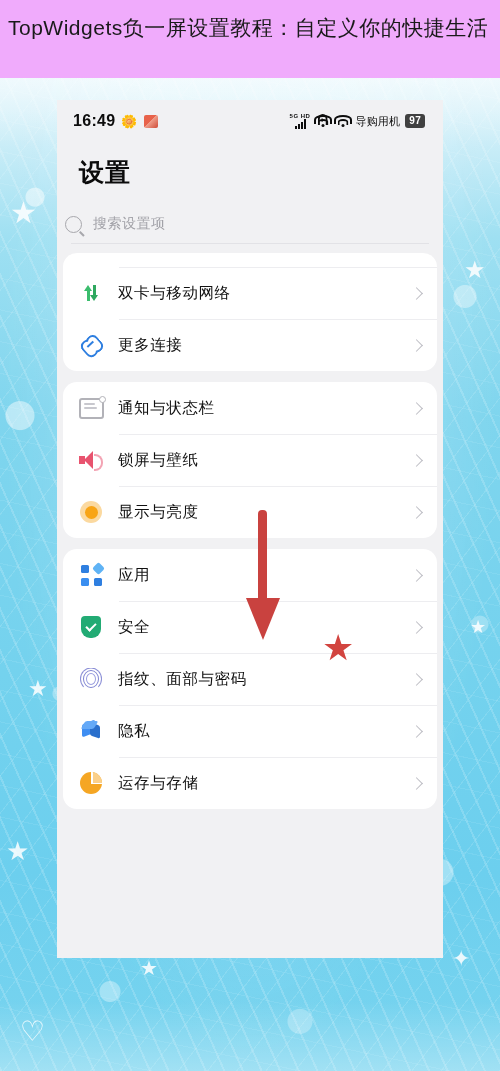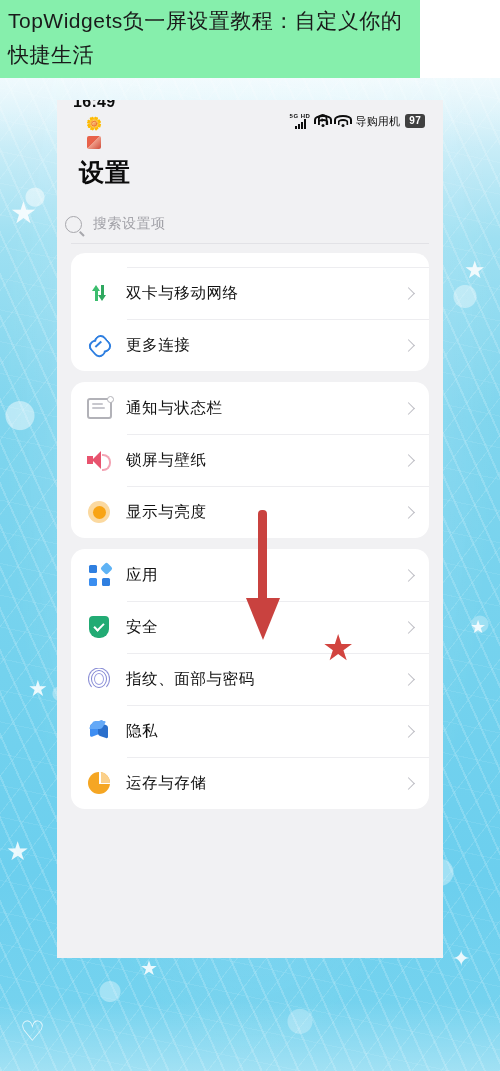--- a/index.html
+++ b/index.html
@@ -5,22 +5,22 @@
   html,body{margin:0;padding:0;}
   body{
     width:500px;height:1071px;overflow:hidden;
     font-family:"Liberation Sans","DejaVu Sans",sans-serif;
     background:#ffffff;position:relative;
   }
   #root{position:absolute;inset:0;}
 
   
   .title-bar{
-    position:absolute;left:0;top:0;width:420px;height:84px;
-    background:#86efac;box-sizing:border-box;padding:4px 8px 0 8px;
+    position:absolute;left:0;top:0;width:500px;height:84px;
+    background:#f0abfc;box-sizing:border-box;padding:11px 8px 0 8px;
   }
   .title-text{
     font-size:21px;line-height:34px;color:#1a1a1a;letter-spacing:.5px;
     font-family:"Liberation Sans","DejaVu Sans",sans-serif;
   }
 
   
   .bg-wrap{position:absolute;left:0;top:78px;width:500px;height:993px;overflow:hidden;}
   .bg-base{
     position:absolute;inset:0;
@@ -56,21 +56,21 @@
   
   .phone{
     position:absolute;left:57px;top:100px;width:386px;height:858px;
     background:#f1f1f3;overflow:hidden;
   }
   
   .statusbar{
     height:42px;display:flex;align-items:center;justify-content:space-between;
     padding:0 18px 0 16px;box-sizing:border-box;
   }
-  .sb-left{display:flex;align-items:center;gap:6px;flex-direction:column;}
+  .sb-left{display:flex;align-items:center;gap:6px;}
   .sb-time{font-size:16px;font-weight:bold;color:#0d0d0d;letter-spacing:.3px;}
   .sb-emoji{font-size:13px;line-height:1;}
   .sb-emoji.red-card{
     width:14px;height:13px;border-radius:2px;
     background:linear-gradient(135deg,#e8624a 0%,#e8624a 45%,#f0a08c 46%,#cf4b38 100%);
     display:inline-block;
   }
   .sb-right{display:flex;align-items:center;gap:5px;}
   .sig{display:flex;flex-direction:column;align-items:center;}
   .sig-lbl{font-size:6px;font-weight:bold;letter-spacing:.5px;color:#0d0d0d;line-height:6px;}
@@ -105,21 +105,21 @@
     width:15px;height:15px;border:1.6px solid #a7a7ac;border-radius:50%;position:relative;flex:none;
   }
   .search-ico::after{
     content:"";position:absolute;right:-4px;bottom:-3px;width:6px;height:1.6px;
     background:#a7a7ac;transform:rotate(45deg);
   }
   .search-ph{font-size:14px;color:#a2a2a8;letter-spacing:.5px;}
   .sep-line{height:1px;background:#e2e2e6;margin:0 14px;}
 
   
-  .list{padding:0 14px;}
+  .list{padding:0 6px;}
   .card{
     background:#fff;border-radius:14px;margin-top:11px;overflow:hidden;
   }
   .card.first{margin-top:9px;}
   .row{
     display:flex;align-items:center;height:52px;padding:0 14px 0 13px;position:relative;
   }
   .row + .row::before{
     content:"";position:absolute;left:56px;right:0;top:0;height:1px;background:#ededf0;
   }

